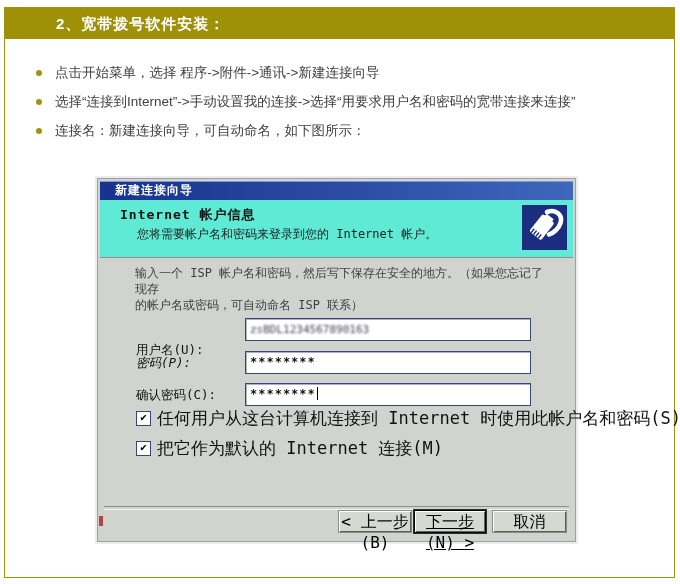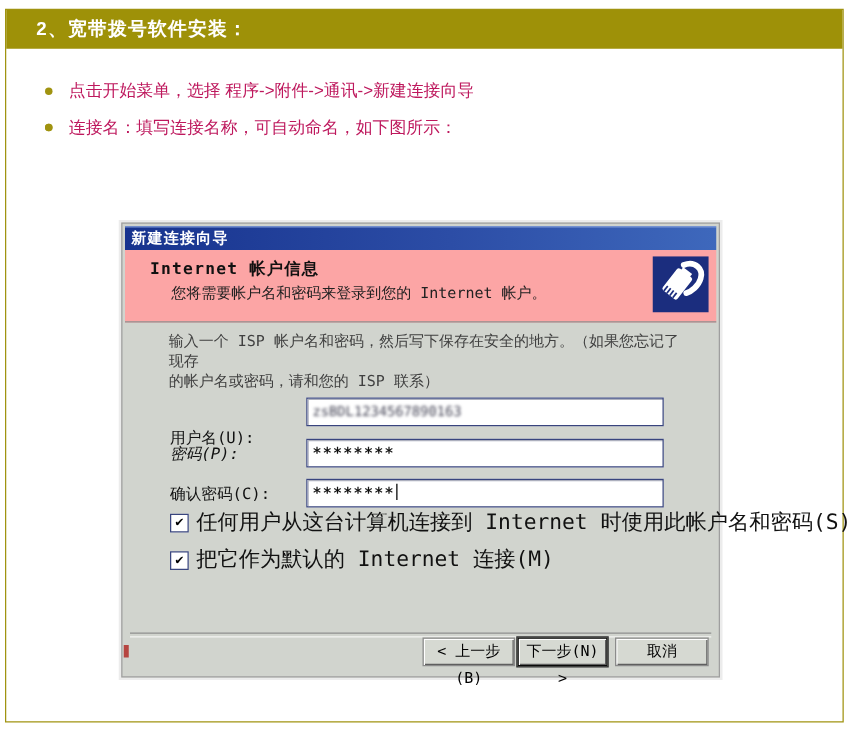--- a/index.html
+++ b/index.html
@@ -5,86 +5,87 @@
   html,body{margin:0;padding:0;}
   body{
     width:680px;height:584px;position:relative;background:#ffffff;
     font-family:"Liberation Sans","DejaVu Sans",sans-serif;overflow:hidden;
   }
   
   .page-frame{position:absolute;left:4px;top:7px;width:669px;height:569px;
     border:1px solid #a09310;background:#fff;}
   .header-bar{position:absolute;left:0;top:0;width:100%;height:31px;background:#9e9108;}
   .header-bar .title{display:block;line-height:31px;padding-left:24px;color:#fff;
-    font-weight:bold;font-size:15px;letter-spacing:1px;}
+    font-weight:bold;font-size:15px;letter-spacing:1px;margin-left:27px;}
   
   .bullets{position:absolute;left:0;top:50px;width:650px;}
   .bullet-row{position:relative;padding-left:50px;line-height:29px;font-size:13.5px;
-    color:#be185d;white-space:nowrap;}
+    color:#404040;white-space:nowrap;}
   .dot{position:absolute;left:31px;top:12px;width:6px;height:6px;border-radius:50%;
     background:#a09310;}
   
   .dialog{position:absolute;left:97px;top:178px;width:477px;height:362px;
     background:#d1d4ce;border:1px solid #9f9f9f;box-shadow:0 0 0 2px #ececec;
     font-family:"DejaVu Sans Mono","Liberation Mono",monospace;color:#111;}
   .titlebar{position:absolute;left:2px;top:2px;right:2px;height:19px;
     background:linear-gradient(90deg,#17338e 0%,#2c4da6 55%,#3e68bc 100%);
     box-shadow:inset 0 1px 0 #7e9ad8;}
-  .titlebar .tb-text{display:block;line-height:19px;padding-left:5px;color:#fff;
+  .titlebar .tb-text{display:block;line-height:19px;padding-left:15px;color:#fff;
     font-weight:bold;font-size:12px;letter-spacing:1px;}
-  .wiz-header{position:absolute;left:2px;top:21px;right:2px;height:57px;background:#fca5a5;
+  .wiz-header{position:absolute;left:2px;top:21px;right:2px;height:57px;background:#5eead4;
     border-bottom:1px solid #8f8f8f;}
   .wiz-title{position:absolute;left:20px;top:6px;font-size:13px;font-weight:bold;letter-spacing:1px;}
   .wiz-subtitle{position:absolute;left:37px;top:26px;font-size:12px;color:#222;}
   .wiz-icon{position:absolute;right:6px;top:5px;width:45px;height:45px;}
   .intro{position:absolute;left:37px;top:86px;width:420px;font-size:12px;line-height:16px;color:#404040;}
   .field-label{position:absolute;left:38px;height:23px;line-height:23px;font-size:12.5px;}
   .field-input{position:absolute;left:147px;width:280px;height:21px;background:#fff;
     border:1px solid #39457e;box-shadow:inset 1px 1px 0 rgba(20,30,70,.35);
     font-size:12px;line-height:21px;padding-left:4px;overflow:hidden;white-space:nowrap;}
   .blurred{filter:blur(1.3px);color:#445;font-size:11px;}
   .pw{font-weight:bold;letter-spacing:1px;}
   .caret{display:inline-block;width:1px;height:13px;background:#000;vertical-align:-2px;margin-left:1px;}
   .cb-row{position:absolute;left:38px;height:16px;}
   .cb-box{position:absolute;left:0;top:1px;width:13px;height:13px;background:#fff;
     border:1px solid #39457e;font-size:11px;line-height:12px;text-align:center;color:#000;}
   .cb-label{position:absolute;left:21px;top:0;line-height:16px;font-size:17px;white-space:nowrap;}
   .btn-divider{position:absolute;left:6px;right:6px;top:327px;height:2px;
     border-top:1px solid #8f8f8f;border-bottom:1px solid #f4f4f2;}
   .btn{position:absolute;top:331px;height:23px;background:#d6d9d2;border:1px solid #8b8b8b;
     box-shadow:inset 1px 1px 0 #ffffff,inset -1px -1px 0 #5f5f5f;
-    font-size:12px;text-align:center;line-height:21px;box-sizing:border-box;
+    font-size:16px;text-align:center;line-height:21px;box-sizing:border-box;
     font-family:inherit;color:#000;padding:0;}
   .btn-back{left:240px;width:74px;}
   .btn-next{left:316px;width:72px;border:1px solid #0a0a0a;
-    box-shadow:inset 1px 1px 0 #ffffff,inset -1px -1px 0 #5f5f5f,0 0 0 1px #2a2a2a;}
+    box-shadow:inset 1px 1px 0 #ffffff,inset -1px -1px 0 #5f5f5f,0 0 0 1px #2a2a2a;text-decoration:underline;}
   .btn-cancel{left:394px;width:75px;}
   .red-artifact{position:absolute;left:1px;top:337px;width:4px;height:10px;
     background:rgba(178,44,40,.85);}
 </style>
 </head>
 <body>
 
 <div class="page-frame">
 
   <div class="header-bar">
     <span class="title">2、宽带拨号软件安装：</span>
   </div>
 
   <div class="bullets">
     <div class="bullet-row">
       <span class="dot"></span>
       <span>点击开始菜单，选择 程序-&gt;附件-&gt;通讯-&gt;新建连接向导</span>
     </div>
     <div class="bullet-row">
       <span class="dot"></span>
+      <span>选择“连接到Internet”-&gt;手动设置我的连接-&gt;选择“用要求用户名和密码的宽带连接来连接”</span>
     </div>
     <div class="bullet-row">
       <span class="dot"></span>
-      <span>连接名：填写连接名称，可自动命名，如下图所示：</span>
+      <span>连接名：新建连接向导，可自动命名，如下图所示：</span>
     </div>
   </div>
 
 </div>
 
 <div class="dialog">
 
   <div class="titlebar">
     <span class="tb-text">新建连接向导</span>
   </div>
@@ -103,21 +104,21 @@
           <line x1="16.5" y1="33" x2="16.5" y2="28" stroke="#1b2d7e" stroke-width="1.4"></line>
           <line x1="19.5" y1="33" x2="19.5" y2="28" stroke="#1b2d7e" stroke-width="1.4"></line>
           <line x1="22.5" y1="33" x2="22.5" y2="28" stroke="#1b2d7e" stroke-width="1.4"></line>
         </g>
       </svg>
     </span>
   </div>
 
   <div class="intro">
     <span>输入一个 ISP 帐户名和密码，然后写下保存在安全的地方。（如果您忘记了现存</span><br>
-    <span>的帐户名或密码，请和您的 ISP 联系）</span>
+    <span>的帐户名或密码，可自动命名 ISP 联系）</span>
   </div>
 
   <span class="field-label" style="top:139px;margin-top:20px;">用户名(U):</span>
   <div class="field-input" style="top:139px;">
     <span class="blurred">zsBDL1234567890163</span>
   </div>
 
   <span class="field-label" style="top:172px;font-style:italic;">密码(P):</span>
   <div class="field-input" style="top:172px;">
     <span class="pw">********</span>

